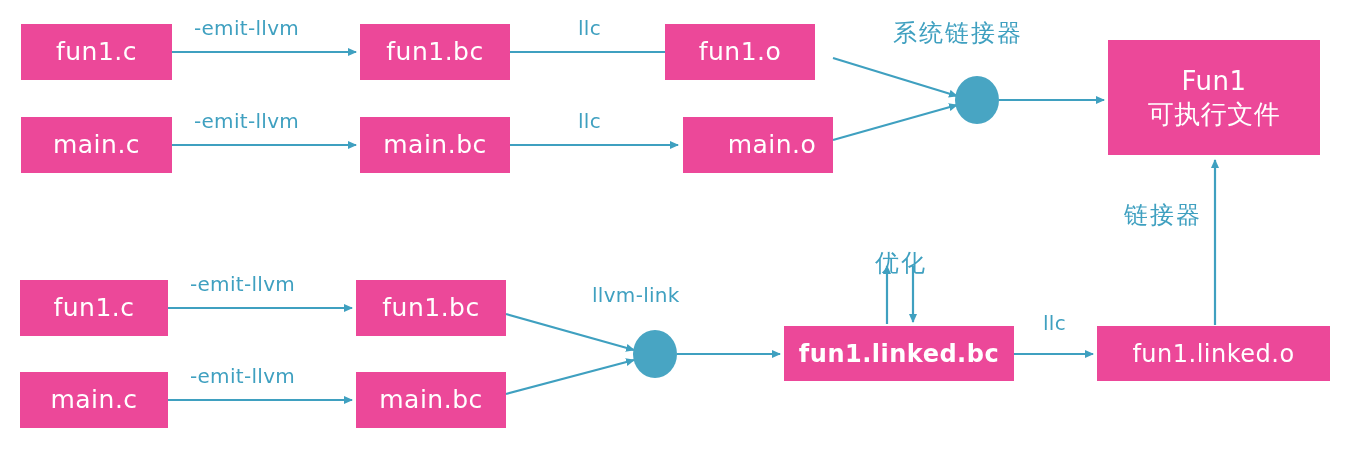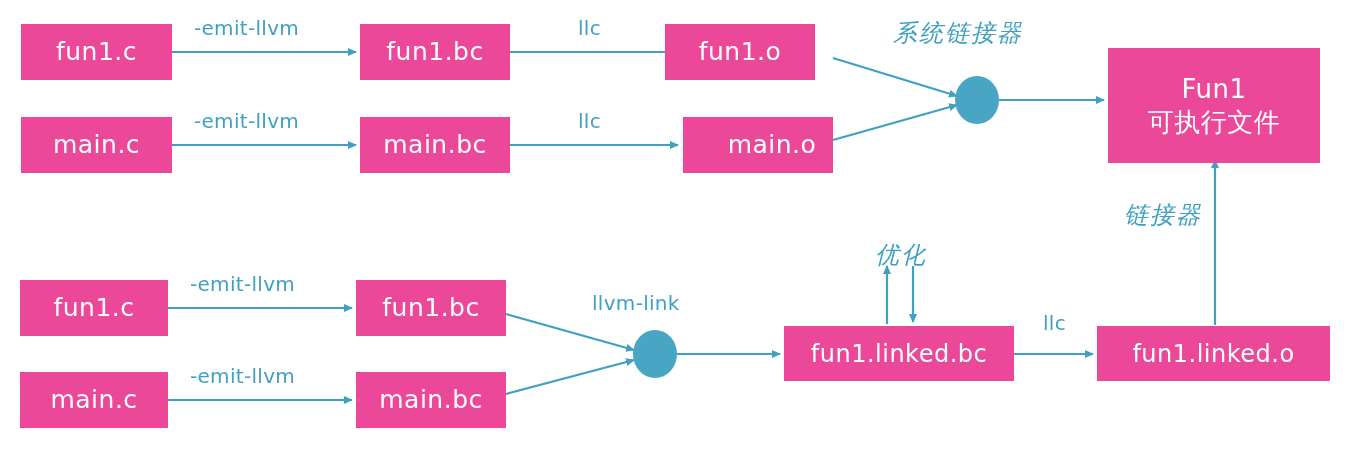--- a/index.html
+++ b/index.html
@@ -31,35 +31,34 @@
     align-items: center;
     justify-content: center;
     text-align: center;
     font-size: 25px;
     letter-spacing: 0.5px;
     line-height: 1.25;
     box-sizing: border-box;
     font-family: "DejaVu Sans", "Liberation Sans", sans-serif;
   }
   .node.small-text { font-size: 24px; }
-  .node.two-line { flex-direction: column; font-size: 26px; margin-top: 8px; }
+  .node.two-line { flex-direction: column; font-size: 26px; }
   .edge-label {
     position: absolute;
     color: #3FA0C0;
     font-size: 20px;
     white-space: nowrap;
     font-family: "DejaVu Sans", "Liberation Sans", sans-serif;
     letter-spacing: 0.3px;
   }
   .edge-label.cjk {
     font-size: 24px;
     letter-spacing: 2px;
     line-height: 1.25;
     text-align: center;
-    font-style: italic;
   }
 </style>
 </head>
 <body>
 
 <div id="canvas">
 
   <svg class="wires" viewBox="0 0 1346 450" xmlns="http://www.w3.org/2000/svg">
     <defs>
       <marker id="arrow" markerWidth="9" markerHeight="8" refX="8" refY="4" orient="auto" markerUnits="userSpaceOnUse">
@@ -136,35 +135,35 @@
   </div>
 
   <div class="node" style="left:356px; top:280px; width:150px; height:56px;">
     <span>fun1.bc</span>
   </div>
 
   <div class="node" style="left:356px; top:372px; width:150px; height:56px;">
     <span>main.bc</span>
   </div>
 
-  <div class="node small-text" style="left:784px; top:326px; width:230px; height:55px;">
+  <div class="node small-text" style="left:784px; top:326px; width:230px; height:55px;font-weight:bold;">
     <span>fun1.linked.bc</span>
   </div>
 
   <div class="node small-text" style="left:1097px; top:326px; width:233px; height:55px;">
     <span>fun1.linked.o</span>
   </div>
 
   <div class="edge-label" style="left:190px; top:272px;">-emit-llvm</div>
 
   <div class="edge-label" style="left:190px; top:364px;">-emit-llvm</div>
 
-  <div class="edge-label" style="left:592px; top:291px;">llvm-link</div>
+  <div class="edge-label" style="left:592px; top:283px;">llvm-link</div>
 
-  <div class="edge-label cjk" style="left:875px; top:240px;">优化</div>
+  <div class="edge-label cjk" style="left:875px; top:248px;">优化</div>
 
   <div class="edge-label" style="left:1043px; top:311px;">llc</div>
 
   <div class="edge-label cjk" style="left:1118px; top:200px; width:90px;">
     <div>链接器</div>
   </div>
 
 </div>
 
 </body></html>

